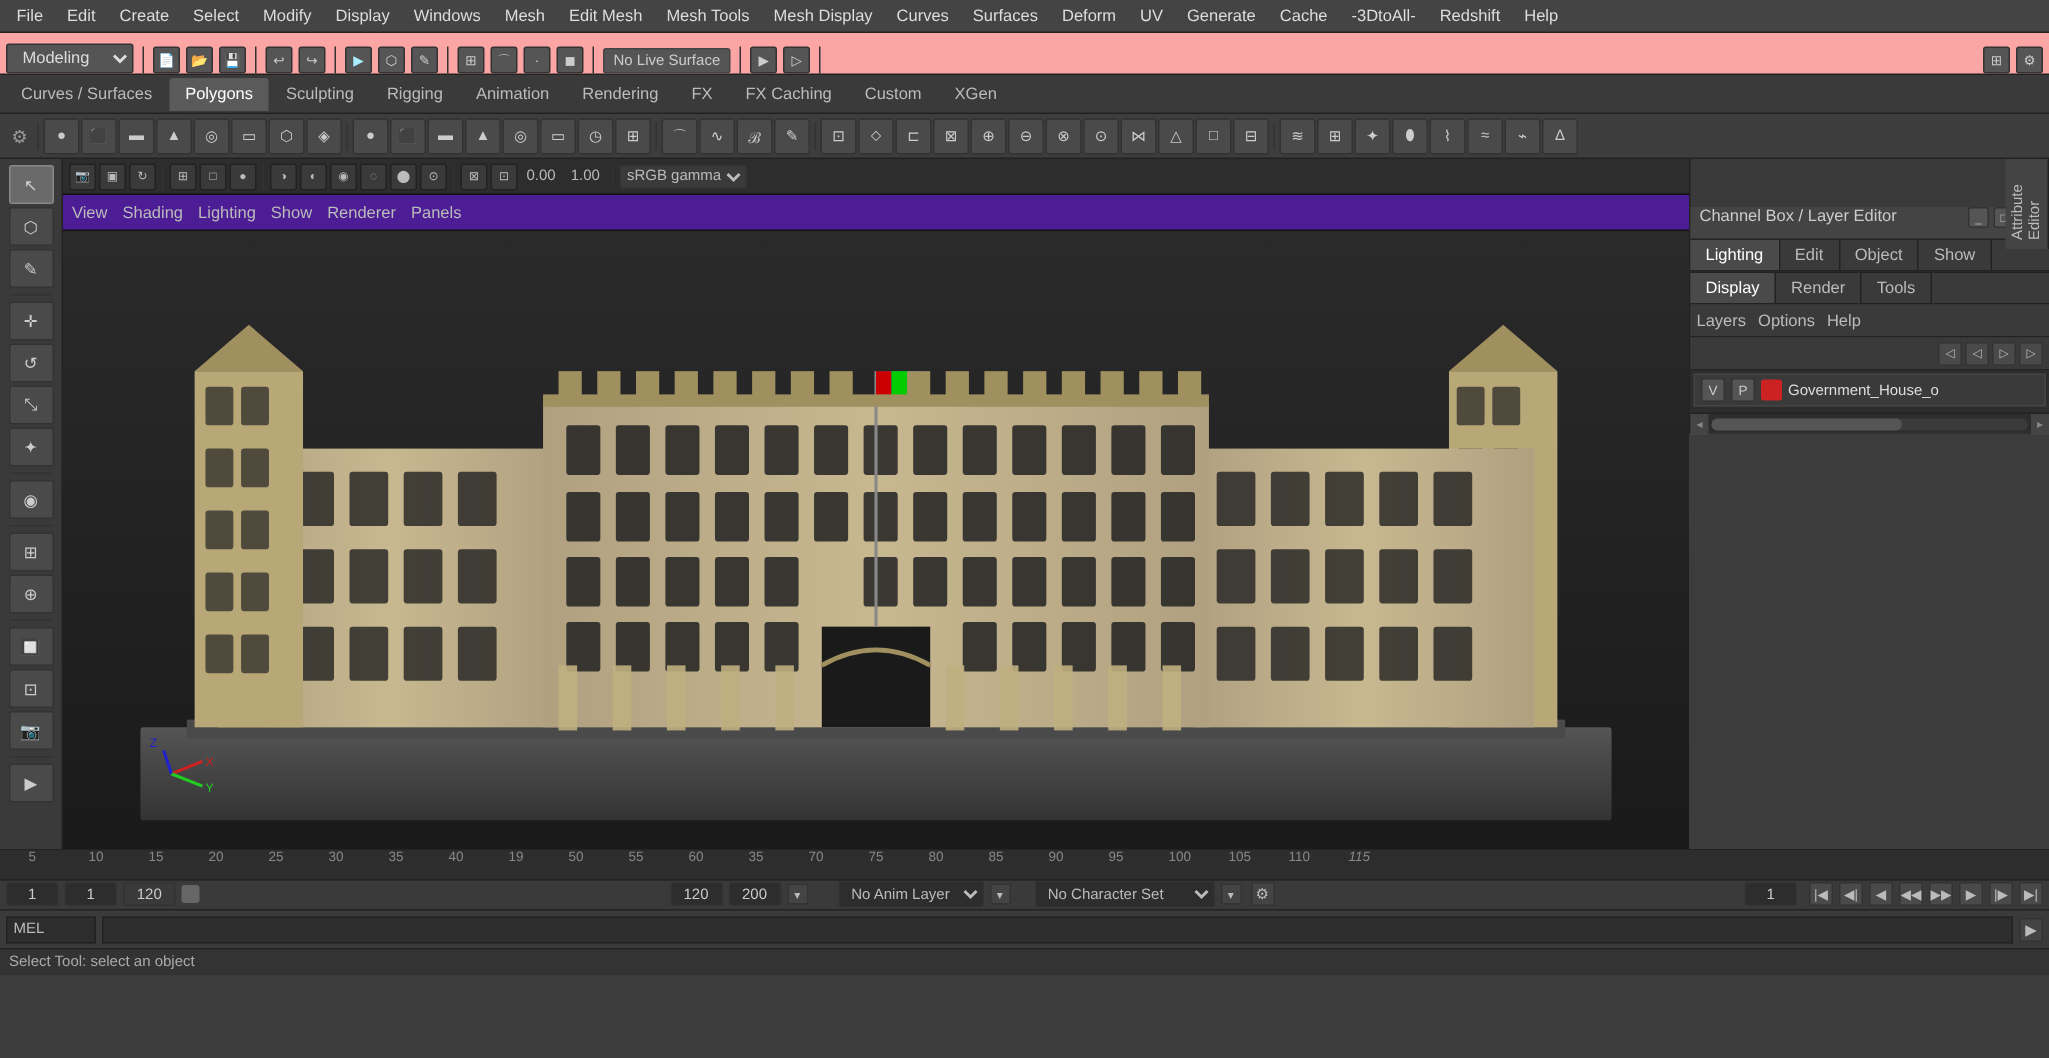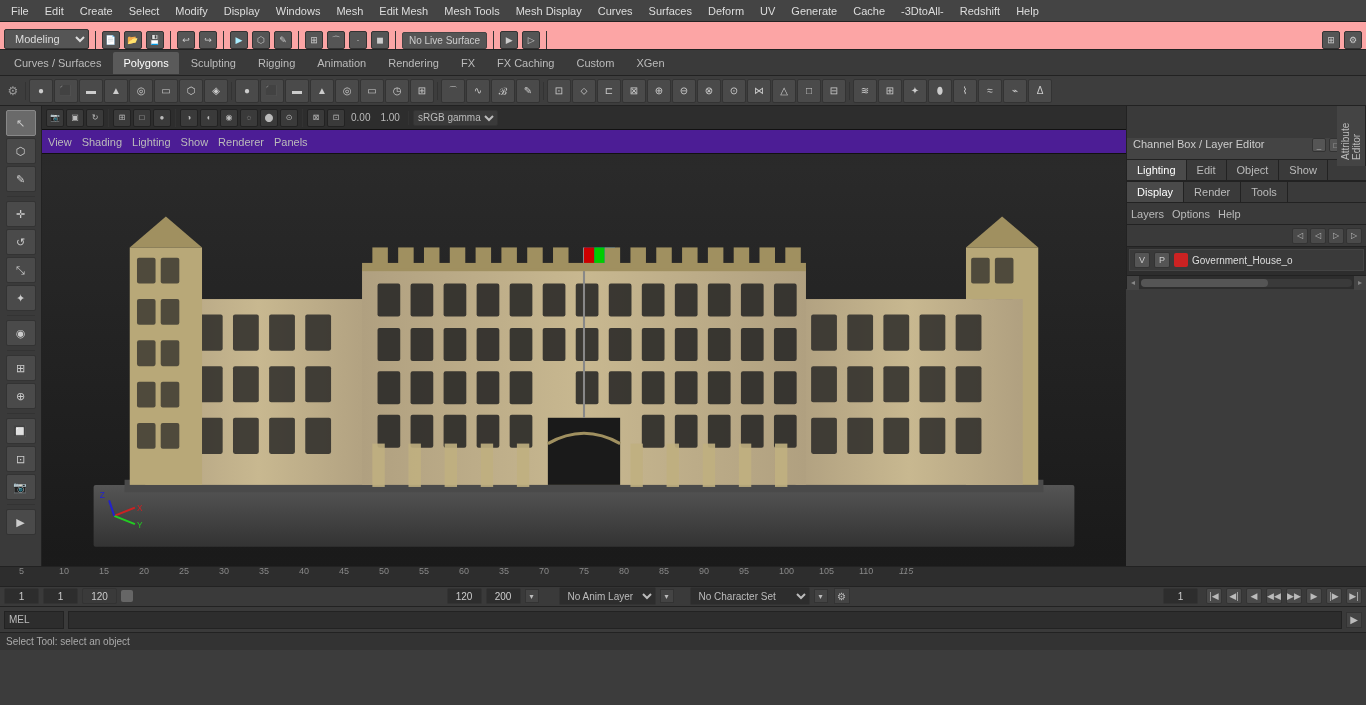--- a/index.html
+++ b/index.html
@@ -1029,21 +1029,21 @@
     <div class="timeline-marks">
 
       <span style="position:absolute; left:15px; font-size:9px; color:#888;">5</span>
       <span style="position:absolute; left:55px; font-size:9px; color:#888;">10</span>
       <span style="position:absolute; left:95px; font-size:9px; color:#888;">15</span>
       <span style="position:absolute; left:135px; font-size:9px; color:#888;">20</span>
       <span style="position:absolute; left:175px; font-size:9px; color:#888;">25</span>
       <span style="position:absolute; left:215px; font-size:9px; color:#888;">30</span>
       <span style="position:absolute; left:255px; font-size:9px; color:#888;">35</span>
       <span style="position:absolute; left:295px; font-size:9px; color:#888;">40</span>
-      <span style="position:absolute; left:335px; font-size:9px; color:#888;">45</span>
+      <span style="position:absolute; left:335px; font-size:9px; color:#888;">19</span>
       <span style="position:absolute; left:375px; font-size:9px; color:#888;">50</span>
       <span style="position:absolute; left:415px; font-size:9px; color:#888;">55</span>
       <span style="position:absolute; left:455px; font-size:9px; color:#888;">60</span>
       <span style="position:absolute; left:495px; font-size:9px; color:#888;">35</span>
       <span style="position:absolute; left:535px; font-size:9px; color:#888;">70</span>
       <span style="position:absolute; left:575px; font-size:9px; color:#888;">75</span>
       <span style="position:absolute; left:615px; font-size:9px; color:#888;">80</span>
       <span style="position:absolute; left:655px; font-size:9px; color:#888;">85</span>
       <span style="position:absolute; left:695px; font-size:9px; color:#888;">90</span>
       <span style="position:absolute; left:735px; font-size:9px; color:#888;">95</span>

